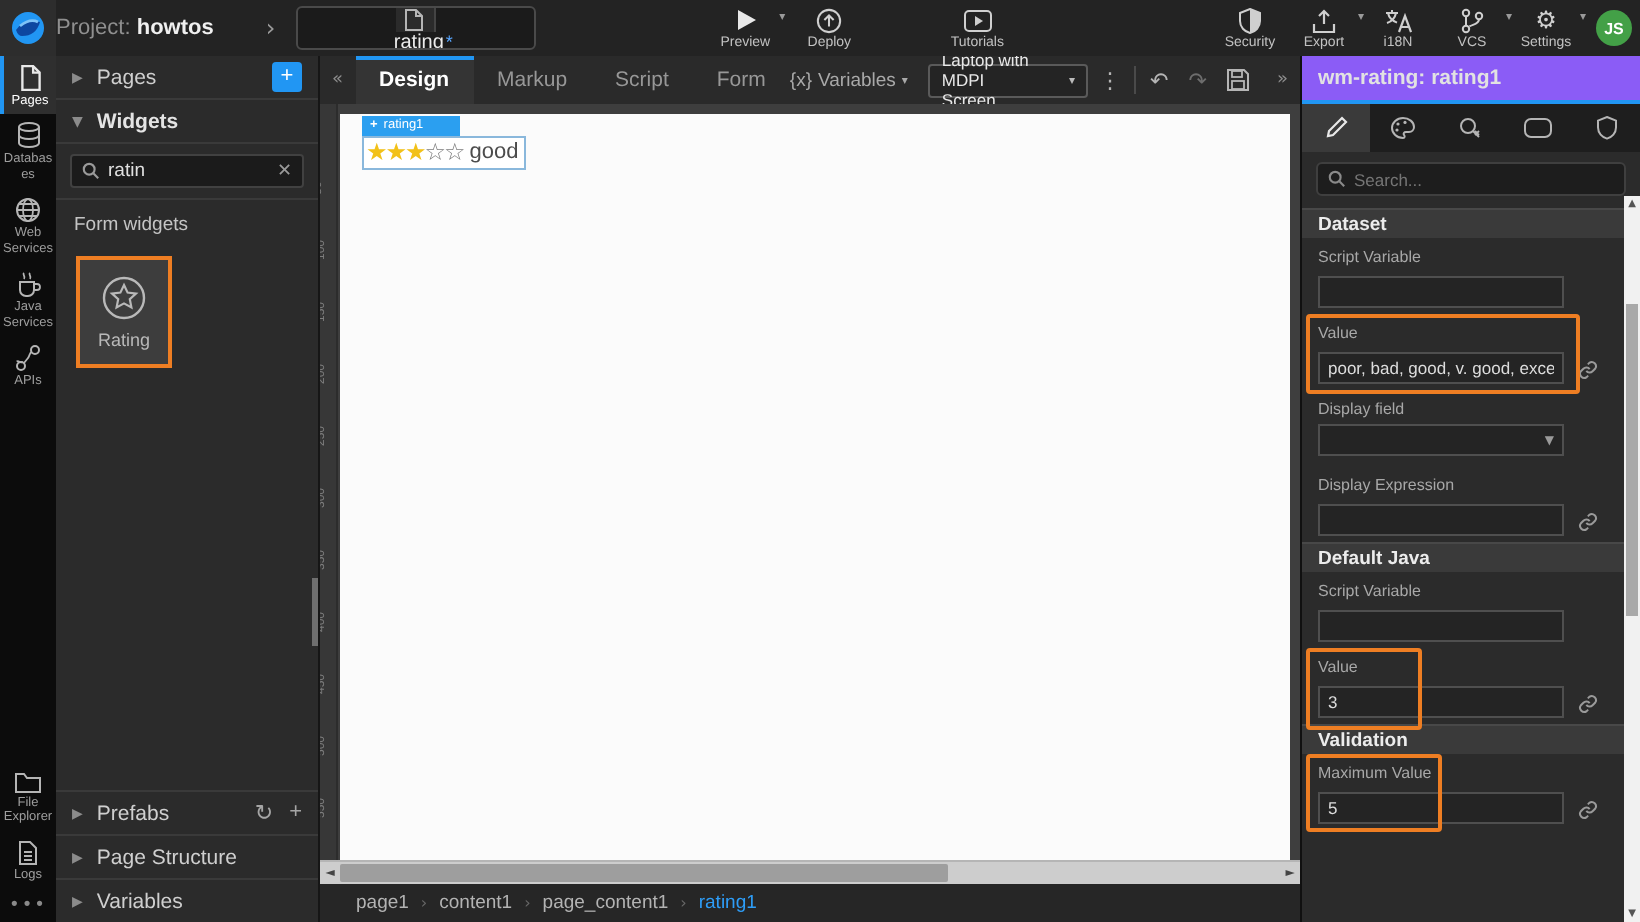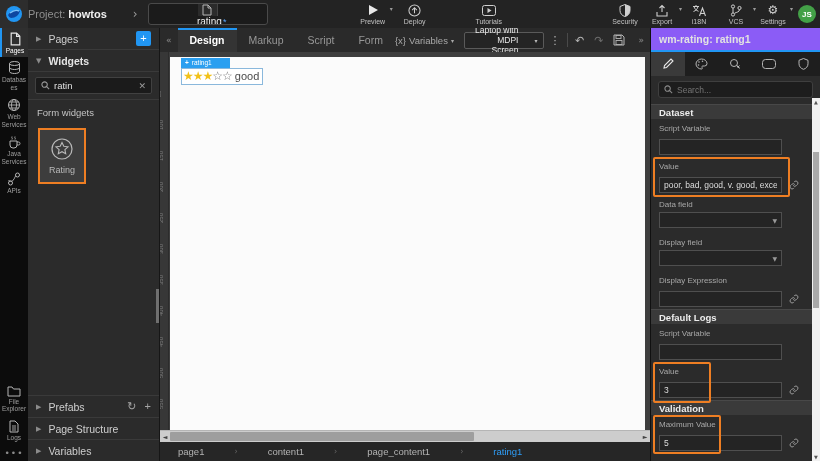--- a/index.html
+++ b/index.html
@@ -68,42 +68,42 @@
 
   
   .canvasarea { position:absolute; left:160px; top:28px; width:490px; height:433px;
                 display:flex; flex-direction:column; background:#3e3e3e; }
   .ctoolbar { height:24px; flex:none; background:#2a2a2a; display:flex; align-items:center; }
   .collapse-l { color:#8d8d8d; font-size:9px; padding:0 6px; cursor:pointer; }
   .ctab { padding:0 12px; height:24px; line-height:24px; font-size:10.5px; color:#979797; cursor:pointer; }
   .ctab.active { color:#fff; font-weight:bold; background:#343434; border-top:2px solid #2196f3; line-height:21px; }
   .vars { margin-left:auto; color:#a9a9a9; font-size:9.5px; display:flex; align-items:center; gap:3px; cursor:pointer; }
   .device { margin-left:10px; height:17px; border:1px solid #5a5a5a; border-radius:2px; background:#242424;
-            display:flex; align-items:center; padding:0 6px; gap:16px; color:#e8e8e8; font-size:8.5px; cursor:pointer;text-align:right; }
+            display:flex; align-items:center; padding:0 6px; gap:16px; color:#e8e8e8; font-size:8.5px; cursor:pointer; }
   .ct-ic { color:#b5b5b5; font-size:11px; padding:0 5px; cursor:pointer; }
   .ct-ic.dim { color:#6d6d6d; }
   .ct-div { width:1px; height:14px; background:#4a4a4a; margin:0 2px; }
   .canvas-wrap { flex:1; position:relative; background:#3e3e3e; overflow:hidden; }
   .ruler { position:absolute; left:0; top:0; bottom:0; width:9px; background:#373737; border-right:1px solid #2c2c2c; }
   .ruler span { position:absolute; left:-4px; transform:rotate(-90deg); font-size:6px; color:#7d7d7d; }
   .whitecanvas { position:absolute; left:10px; right:5px; top:5px; bottom:0; background:#fbfbfb; }
   .wtag { position:absolute; left:11px; top:1px; height:10px; background:#2b9ff0; color:#fff;
           font-size:6.5px; line-height:10px; padding:0 18px 0 4px; cursor:move; }
   .wtag .mv { font-weight:bold; margin-right:3px; }
   .wbody { position:absolute; left:11px; top:11px; border:1px solid #8ab8dc; background:#fff;
            padding:0 3px 1px 1px; display:flex; align-items:center; cursor:pointer; }
   .stars-f { color:#f2c118; font-size:12px; letter-spacing:-1px; }
   .stars-e { color:#7d7d7d; font-size:12px; letter-spacing:-1px; }
   .wcaption { color:#4c4c4c; font-size:11px; margin-left:3px; }
   .hscroll { height:12px; flex:none; background:#cdcdcd; position:relative; border-top:1px solid #b5b5b5; }
   .hs-arrow { position:absolute; top:0; width:10px; height:11px; color:#444; font-size:6px;
               display:flex; align-items:center; justify-content:center; cursor:pointer; }
   .hs-thumb { position:absolute; left:10px; top:1px; height:9px; width:62%; background:#9e9e9e; border-radius:1px; cursor:grab; }
   .breadcrumb { height:19px; flex:none; background:#262626; display:flex; align-items:center;
-                padding-left:18px; font-size:9.5px;gap:24px; }
+                padding-left:18px; font-size:9.5px; }
   .bc-item { color:#b3b3b3; cursor:pointer; }
   .bc-item.current { color:#2e9df7; }
   .bc-sep { color:#666; margin:0 6px; font-size:8px; }
 
   
   .rightpanel { position:absolute; left:650px; top:28px; width:170px; height:433px;
                 background:#2b2b2b; border-left:1px solid #101010; }
   .rp-header { height:22px; display:flex; align-items:center; padding:0 8px; gap:6px;
                background:#8b5cf6; color:#e2e2e2; font-size:10.5px;font-weight:bold; }
   .rp-tabs { height:26px; display:flex; border-top:2px solid #2196f3; background:#1e1e1e; }
@@ -484,45 +484,39 @@
         <span class="flabel">Value</span>
         <input type="text" value="poor, bad, good, v. good, excellent" style="">
         <span class="bind-icon">
           <svg width="10" height="10" viewBox="0 0 24 24">
               <path d="M10 13a5 5 0 0 0 7.5.5l3-3a5 5 0 0 0-7-7l-1.7 1.7M14 11a5 5 0 0 0-7.5-.5l-3 3a5 5 0 0 0 7 7l1.7-1.7" fill="none" stroke="#9a9a9a" stroke-width="2.4"></path>
             </svg>
         </span>
         <div class="hl-box" style="left:2px; right:22px; top:0px; bottom:-2px;"></div>
       </div>
 
-      <div class="field">
-        <span class="flabel">Data field</span>
-        <span class="fselect">
-            <span class="sel-caret glyph">▼</span>
-          </span>
-      </div>
 
       <div class="field">
         <span class="flabel">Display field</span>
         <span class="fselect">
             <span class="sel-caret glyph">▼</span>
           </span>
       </div>
 
       <div class="field">
         <span class="flabel">Display Expression</span>
         <input type="text" value="" style="">
         <span class="bind-icon">
           <svg width="10" height="10" viewBox="0 0 24 24">
               <path d="M10 13a5 5 0 0 0 7.5.5l3-3a5 5 0 0 0-7-7l-1.7 1.7M14 11a5 5 0 0 0-7.5-.5l-3 3a5 5 0 0 0 7 7l1.7-1.7" fill="none" stroke="#9a9a9a" stroke-width="2.4"></path>
             </svg>
         </span>
       </div>
 
-      <div class="sect-header">Default Logs</div>
+      <div class="sect-header">Default Java</div>
 
       <div class="field">
         <span class="flabel">Script Variable</span>
         <input type="text" value="" style="">
       </div>
 
       <div class="field">
         <span class="flabel">Value</span>
         <input type="text" value="3" style="">
         <span class="bind-icon">

